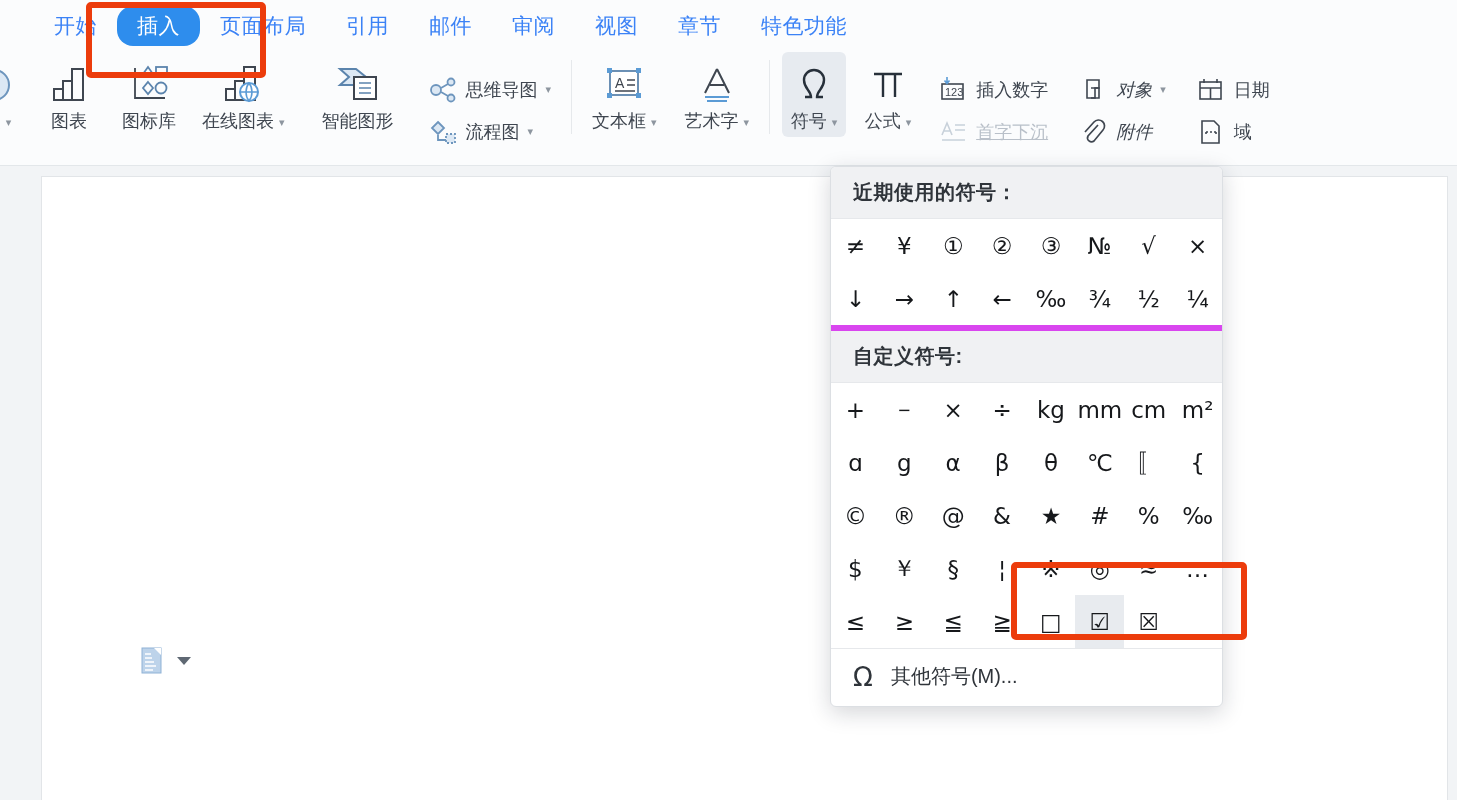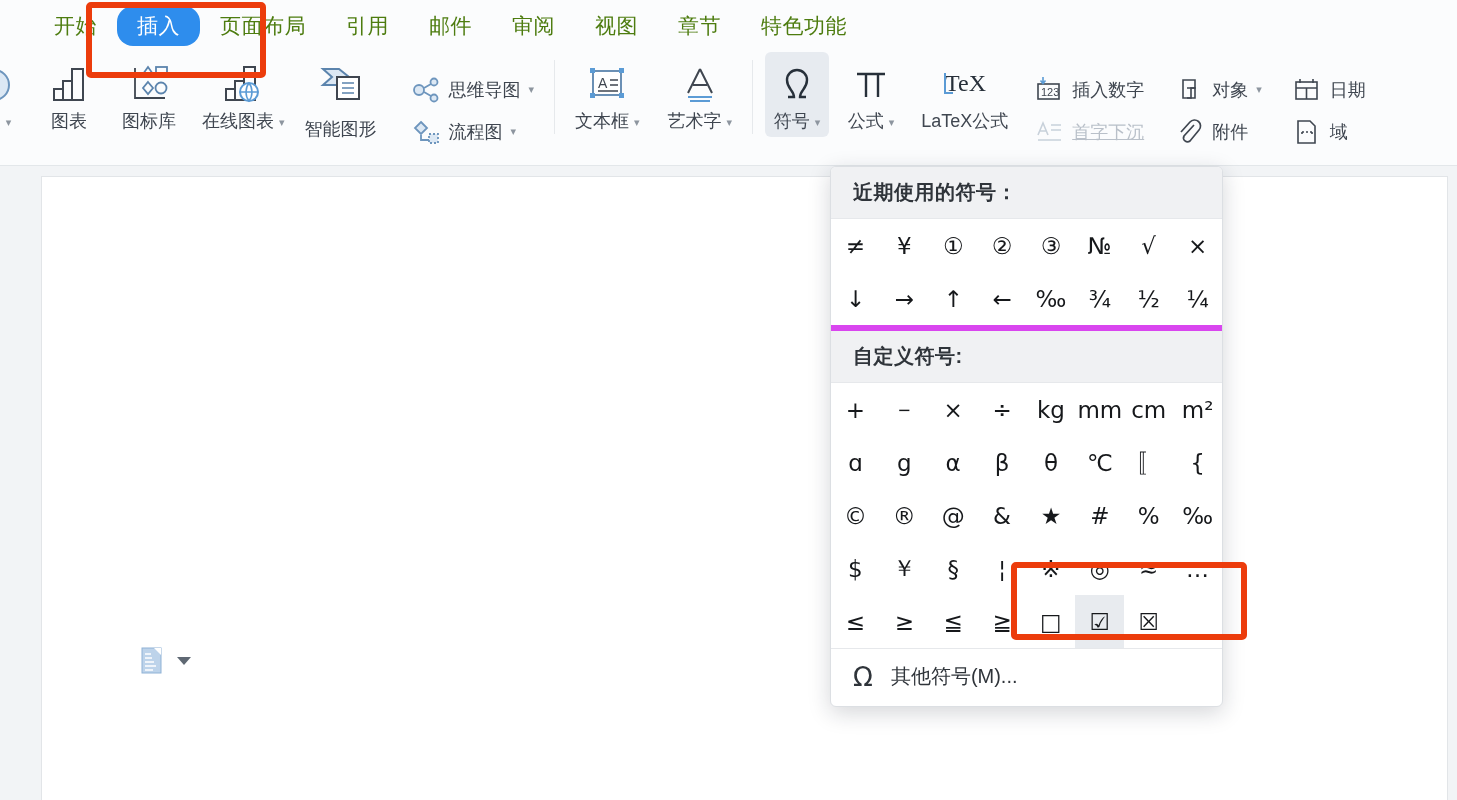--- a/index.html
+++ b/index.html
@@ -17,21 +17,21 @@
     position: absolute; left: 0; top: 0; width: 1457px; height: 166px;
     background: #fbfcfd;
     border-bottom: 1px solid #e3e7ea;
   }
   .tabbar {
     position: relative; height: 52px;
     display: flex; align-items: center;
     padding-left: 34px; gap: 0px;
   }
   .tab {
-    font-size: 21px; color: #4d7c0f;
+    font-size: 21px; color: #3b82f6;
     padding: 6px 20px; border-radius: 16px;
     white-space: nowrap; letter-spacing: 0.5px;
     cursor: default;
   }
   .tab.active { background: #2e8ded; color: #ffffff; }
 
   
   .toolbar {
     position: relative; height: 113px;
     display: flex; align-items: flex-start;
@@ -207,21 +207,21 @@
               <circle cx="29" cy="31" r="9" fill="#ffffff" stroke="#5b9bd5"></circle>
               <path d="M20 31 h18 M29 22 c4 5 4 13 0 18 c-4 -5 -4 -13 0 -18" stroke="#5b9bd5" stroke-width="1.5"></path>
             </svg>
           </div>
           <div class="lab">
             <span>在线图表</span>
             <span class="caret">▾</span>
           </div>
         </div>
 
-        <div class="tbtn" style="margin-left:4px;gap:8px;">
+        <div class="tbtn" style="margin-left:21px;">
           <div class="ico">
             <svg width="48" height="46" viewBox="0 0 48 46" fill="none" stroke="#5b84ad" stroke-width="2">
               <path d="M6 8 h16 l10 8 -10 8 H6 l9 -8 z" fill="#dce8f4"></path>
               <rect x="20" y="16" width="22" height="22" fill="#ffffff" stroke="#3f4650"></rect>
               <path d="M25 22 h12 M25 27 h12 M25 32 h12" stroke="#5b84ad" stroke-width="1.6"></path>
             </svg>
           </div>
           <div class="lab">
             <span>智能图形</span>
           </div>
@@ -309,31 +309,20 @@
             <svg width="48" height="46" viewBox="0 0 48 46" fill="none" stroke="#27303a" stroke-width="2.4">
               <path d="M10 13 h28 M19 13 v23 M31 13 v23"></path>
             </svg>
           </div>
           <div class="lab">
             <span>公式</span>
             <span class="caret">▾</span>
           </div>
         </div>
 
-        <div class="tbtn" style="margin-left:10px;">
-          <div class="ico">
-            <svg width="56" height="46" viewBox="0 0 56 46" fill="none">
-              <text x="8" y="30" font-size="24" fill="#27303a" font-family="Liberation Serif, serif">TeX</text>
-              <path d="M8 12 v20 h8" stroke="#5b9bd5" stroke-width="2" fill="none"></path>
-            </svg>
-          </div>
-          <div class="lab">
-            <span>LaTeX公式</span>
-          </div>
-        </div>
       </div>
 
       <div class="stack" style="margin-left:10px;">
         <div class="srow">
           <div class="sico">
             <svg width="30" height="30" viewBox="0 0 30 30" fill="none" stroke="#3f4650" stroke-width="1.6">
               <rect x="4" y="9" width="21" height="15"></rect>
               <text x="7" y="21" font-size="11" fill="#3f4650" stroke="none" font-family="Liberation Sans">123</text>
               <path d="M9 2 v6 M6.5 5.5 L9 8.5 L11.5 5.5" stroke="#5b9bd5"></path>
             </svg>
@@ -344,21 +333,21 @@
           <div class="sico">
             <svg width="30" height="30" viewBox="0 0 30 30" fill="none" stroke="#c8d1da" stroke-width="1.6">
               <path d="M4 18 L9 6 L14 18 M6 14 h6"></path>
               <path d="M17 8 h10 M17 13 h10 M4 23 h23"></path>
             </svg>
           </div>
           <span class="slab">首字下沉</span>
         </div>
       </div>
 
-      <div class="stack" style="margin-left:14px;">
+      <div class="stack" style="margin-left:14px;font-style:italic;">
         <div class="srow">
           <div class="sico">
             <svg width="30" height="30" viewBox="0 0 30 30" fill="none" stroke="#3f4650" stroke-width="1.6">
               <path d="M9 5 h12 v8 h-4 v10 H9 z"></path>
               <path d="M13 13 h8 v10 h-8"></path>
             </svg>
           </div>
           <span class="slab">对象</span>
           <span class="caret">▾</span>
         </div>

